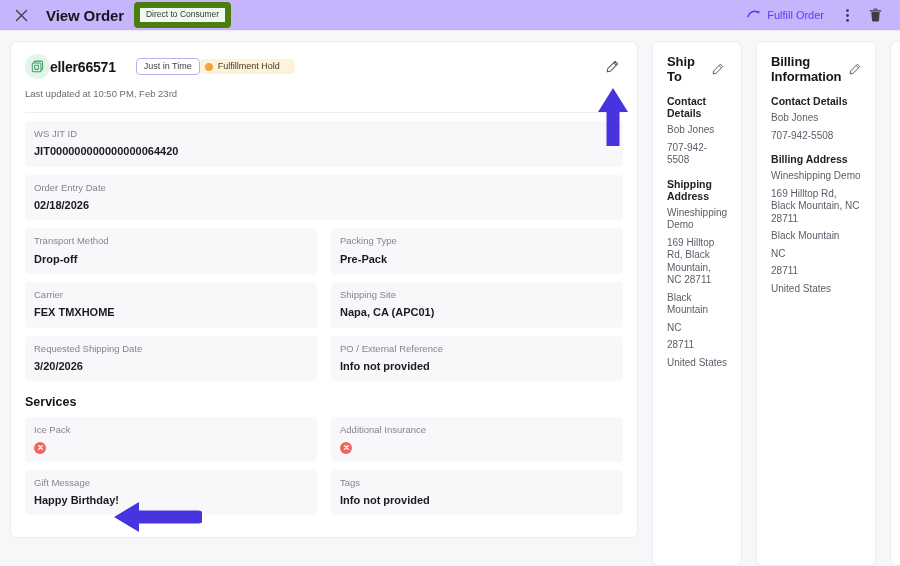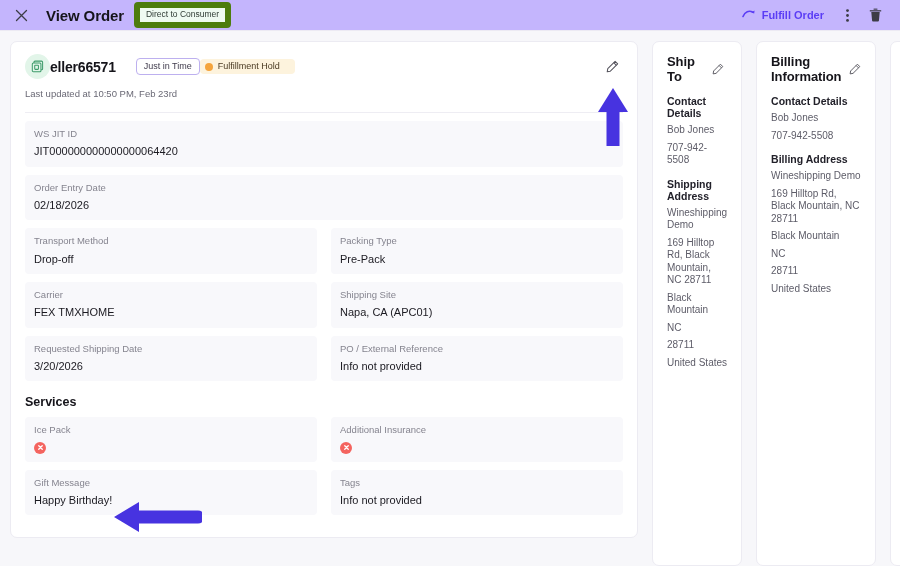--- a/index.html
+++ b/index.html
@@ -51,21 +51,21 @@
     display: flex;
     align-items: center;
     gap: 2px;
   }
   .fulfill-btn {
     display: flex;
     align-items: center;
     gap: 6px;
     color: #5b3df5;
     font-size: 11px;
-    font-weight: bold;
+    font-weight: normal;
     padding: 4px 8px;
     cursor: pointer;
     white-space: nowrap;
   }
   .icon-btn {
     width: 26px; height: 26px;
     display: flex; align-items: center; justify-content: center;
     border-radius: 50%;
     cursor: pointer;
     color: #3c3c46;
@@ -166,21 +166,21 @@
   .field-label {
     font-size: 9.5px;
     color: #85848f;
     line-height: 1.3;
     white-space: nowrap;
     overflow: hidden;
     text-overflow: ellipsis;
   }
   .field-value {
     font-size: 11px;
-    font-weight: normal;
+    font-weight: bold;
     color: #1b1a21;
     margin-top: 4px;
     line-height: 1.3;
     white-space: nowrap;
     overflow: hidden;
     text-overflow: ellipsis;
   }
   .x-circle {
     width: 12px; height: 12px;
     border-radius: 50%;

